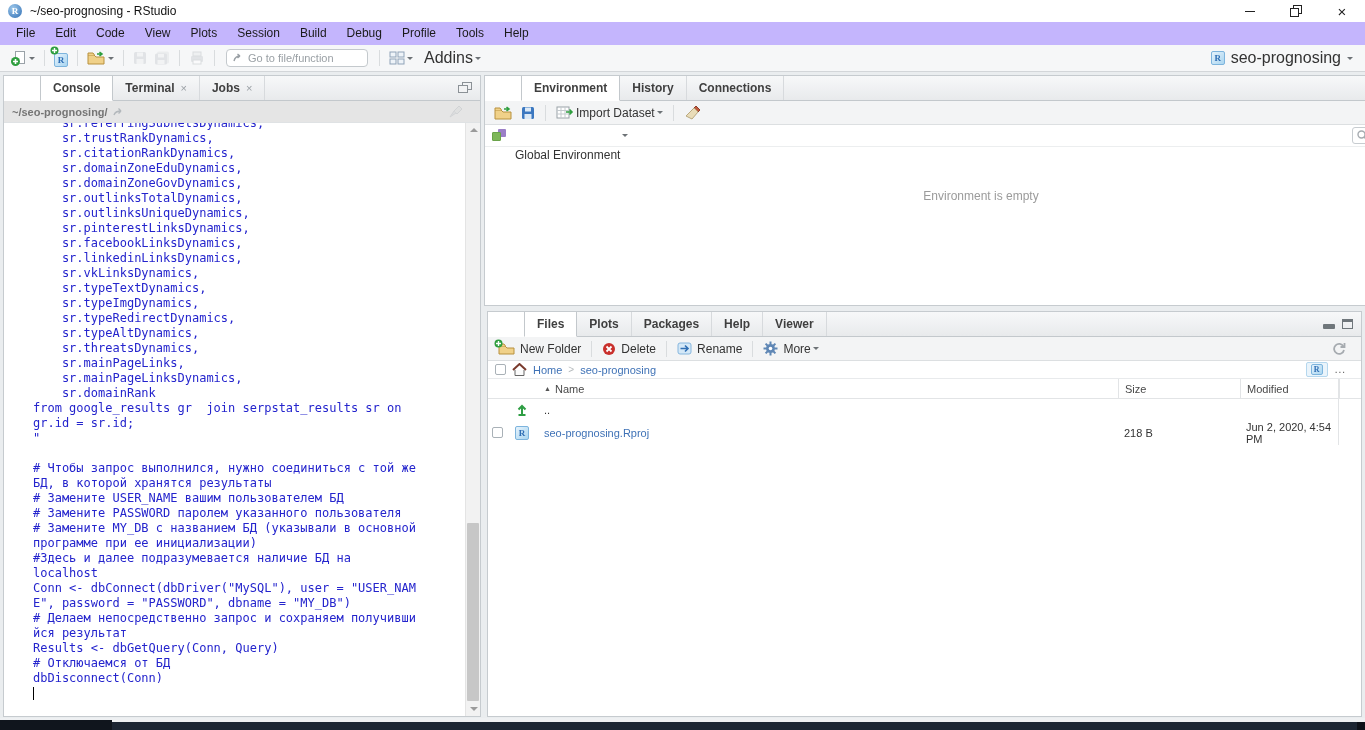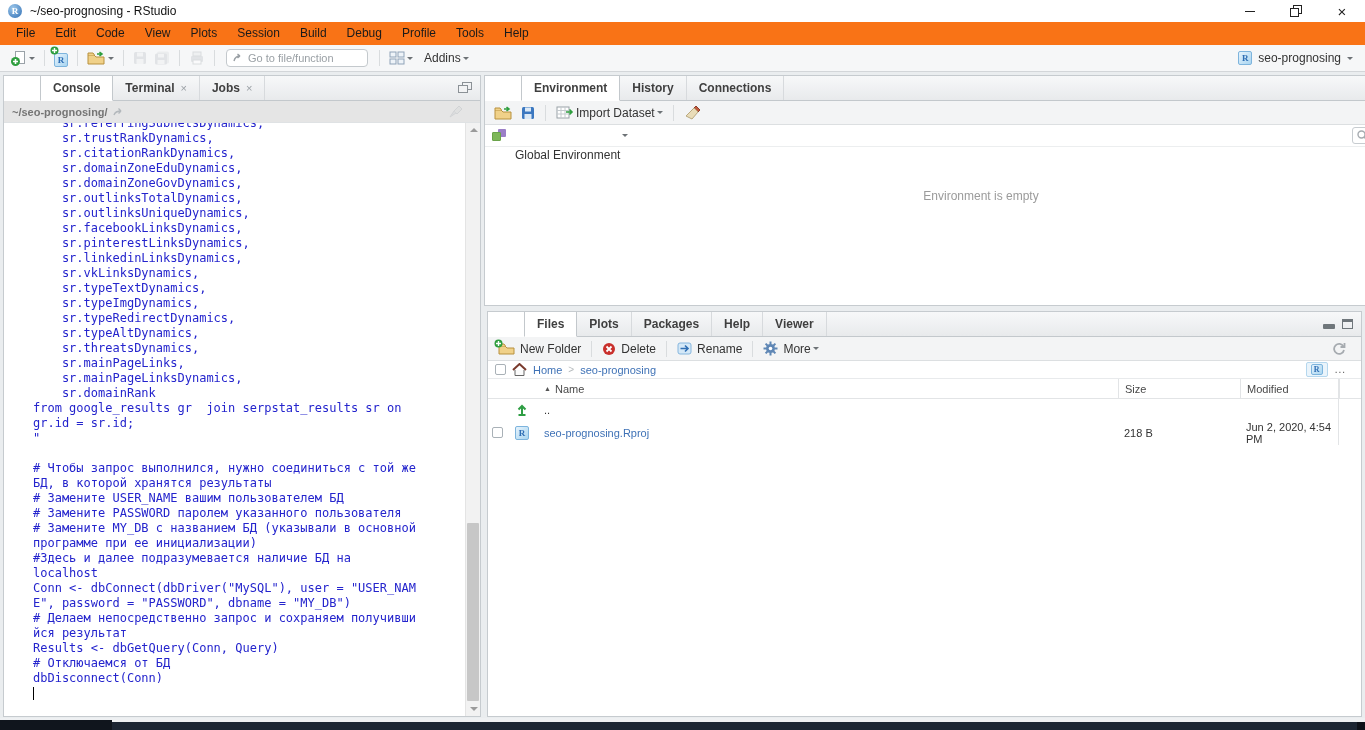--- a/index.html
+++ b/index.html
@@ -14,35 +14,35 @@
                   background:radial-gradient(circle at 35% 30%, #9cc7ea, #2f6eb4);
                   color:#fff; font:bold 9px "Liberation Serif",serif;
                   display:inline-flex; align-items:center; justify-content:center; }
   .title-text { margin-left:8px; font-size:12px; color:#111; }
   .win-controls { margin-left:auto; display:flex; align-items:center; height:100%; }
   .win-btn { width:46px; height:22px; display:flex; align-items:center; justify-content:center; color:#222; }
   .min-glyph { width:10px; height:1px; background:#222; display:inline-block; }
   .close-glyph { font-size:15px; line-height:1; }
 
   
-  .menubar { position:absolute; left:0; top:22px; right:0; height:23px; background:#f97316;
+  .menubar { position:absolute; left:0; top:22px; right:0; height:23px; background:#c4b5fd;
              display:flex; align-items:center; padding-left:6px; }
   .menu-item { padding:0 10px; font-size:12px; line-height:23px; color:#1a1a1a; cursor:default; }
 
   
   .toolbar { position:absolute; left:0; top:45px; right:0; height:27px; background:#f6f7f8;
              border-bottom:1px solid #d3d6d9; display:flex; align-items:center; padding:0 8px; gap:3px; }
   .tbtn { display:inline-flex; align-items:center; gap:2px; padding:1px 2px; }
   .sep { width:1px; height:16px; background:#d9dcde; margin:0 4px; flex:none; }
   .crt { width:0; height:0; border:3px solid transparent; border-top-color:#6d7276; margin-top:3px; }
   .goto-box { display:flex; align-items:center; gap:4px; width:142px; height:18px; background:#fff;
               border:1px solid #c4c9cd; border-radius:4px; padding:0 6px; margin:0 4px; }
   .goto-box input { border:none; outline:none; width:100%; font:11px "Liberation Sans",sans-serif; color:#333; background:transparent; }
   .goto-box input::placeholder { color:#9aa0a5; }
-  .tool-label { font-size:12px; color:#333; }
+  .tool-label { font-size:16px; color:#333; }
   .proj-btn { margin-left:auto; display:flex; align-items:center; gap:6px; padding-right:4px; }
   .rcube { display:inline-flex; align-items:center; justify-content:center; width:14px; height:14px;
            background:linear-gradient(135deg,#e6f3fc,#a9d5f0); border:1px solid #7db4dd; border-radius:2px;
            color:#2f6eb4; font:bold 9px "Liberation Serif",serif; flex:none; }
   .dis { opacity:.45; }
 
   
   .workspace { position:absolute; left:0; top:72px; right:0; bottom:0; background:#eaedef; }
   .pane { position:absolute; background:#fff; border:1px solid #c6cbcf; }
   .pane-console { left:3px;  top:3px;  width:478px; height:642px; }
@@ -279,22 +279,22 @@
         <div class="console-scroll">
           <div class="console-text">
 
           <div class="console-line">    sr.referringSubnetsDynamics,</div>
               <div class="console-line">    sr.trustRankDynamics,</div>
               <div class="console-line">    sr.citationRankDynamics,</div>
               <div class="console-line">    sr.domainZoneEduDynamics,</div>
               <div class="console-line">    sr.domainZoneGovDynamics,</div>
               <div class="console-line">    sr.outlinksTotalDynamics,</div>
               <div class="console-line">    sr.outlinksUniqueDynamics,</div>
+              <div class="console-line">    sr.pinterestLinksDynamics,</div>
               <div class="console-line">    sr.facebookLinksDynamics,</div>
-              <div class="console-line">    sr.pinterestLinksDynamics,</div>
               <div class="console-line">    sr.linkedinLinksDynamics,</div>
               <div class="console-line">    sr.vkLinksDynamics,</div>
               <div class="console-line">    sr.typeTextDynamics,</div>
               <div class="console-line">    sr.typeImgDynamics,</div>
               <div class="console-line">    sr.typeRedirectDynamics,</div>
               <div class="console-line">    sr.typeAltDynamics,</div>
               <div class="console-line">    sr.threatsDynamics,</div>
               <div class="console-line">    sr.mainPageLinks,</div>
               <div class="console-line">    sr.mainPageLinksDynamics,</div>
               <div class="console-line">    sr.domainRank</div>

